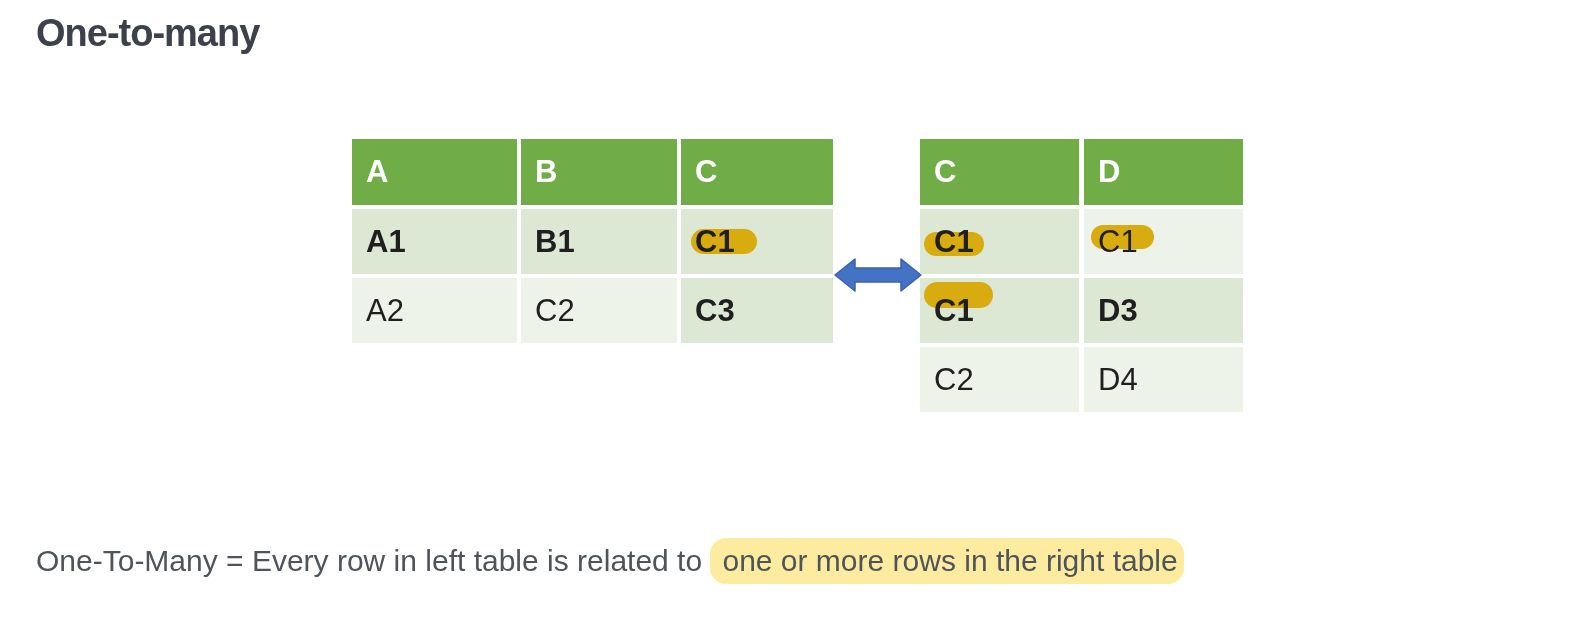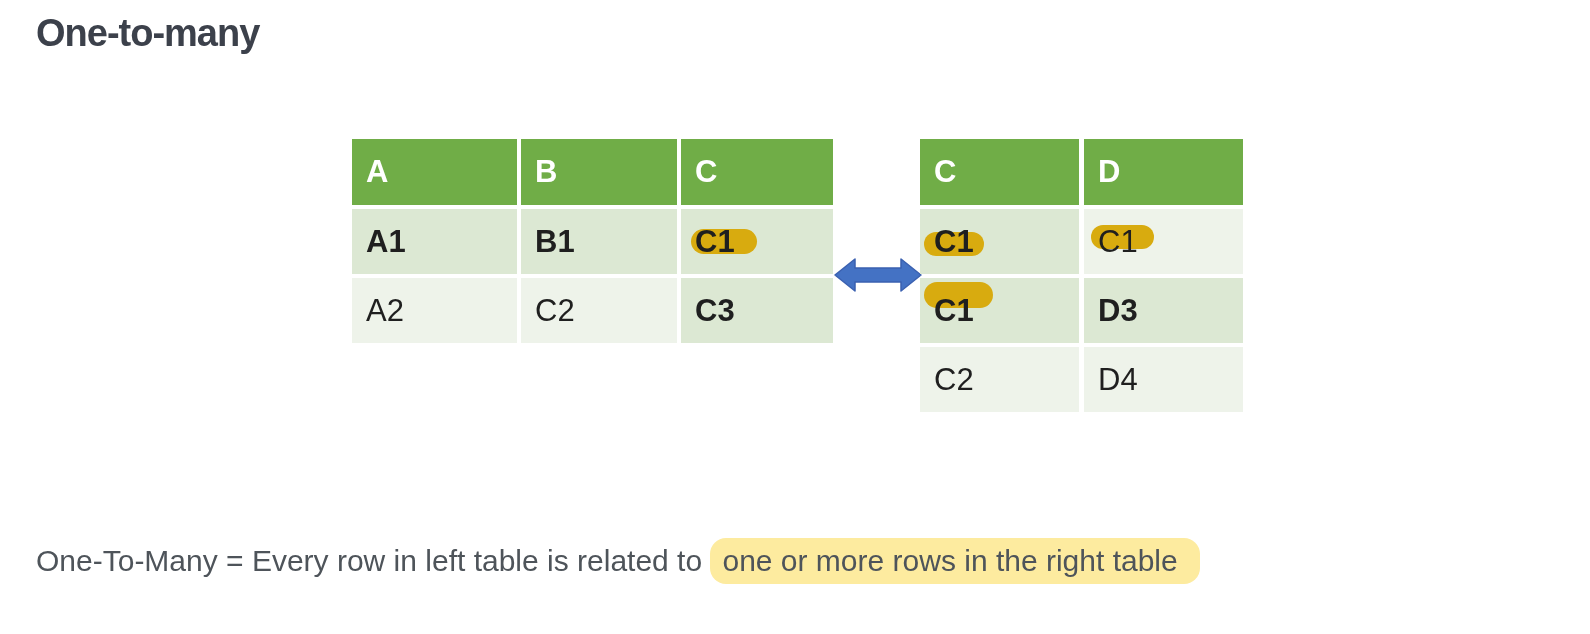--- a/index.html
+++ b/index.html
@@ -48,21 +48,21 @@
   .arrow-wrap svg{display:block;width:100%;height:100%;}
   .arrow-shape{fill:var(--arrow-blue,#4472c4);stroke:#3a60b0;stroke-width:1.5;stroke-linejoin:round;}
 
   
   .caption{
     position:absolute;left:36px;top:538px;white-space:nowrap;
     font-size:30px;line-height:46px;color:var(--caption-text,#4e545a);
   }
   .caption-highlight{
     background:var(--caption-highlight,#fdeb9f);
-    border-radius:16px;padding:6px 22px 7px 12px;
+    border-radius:16px;padding:6px 6px 7px 12px;
   }
 </style>
 </head>
 <body>
 
 <div class="slide">
 
   <h1 class="slide-title">One-to-many</h1>
 
   <div class="tbl tbl-left">

